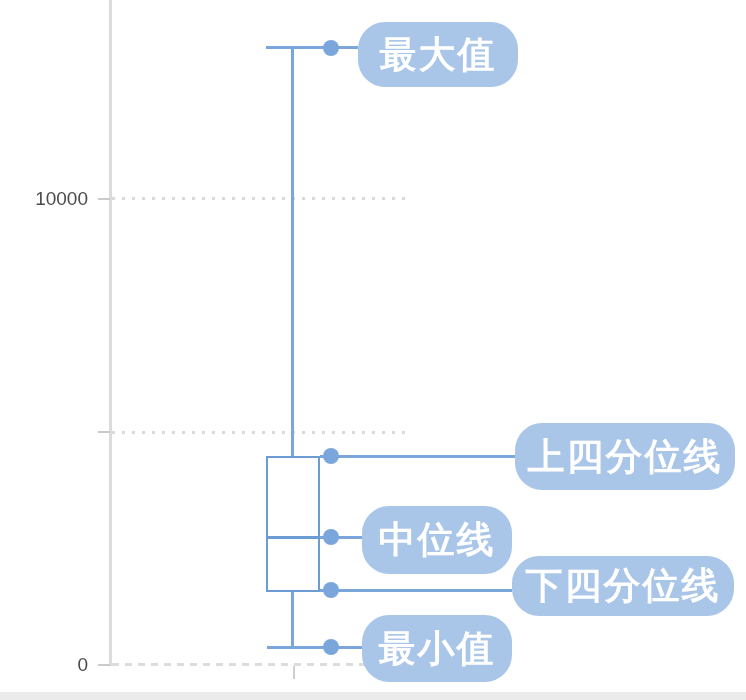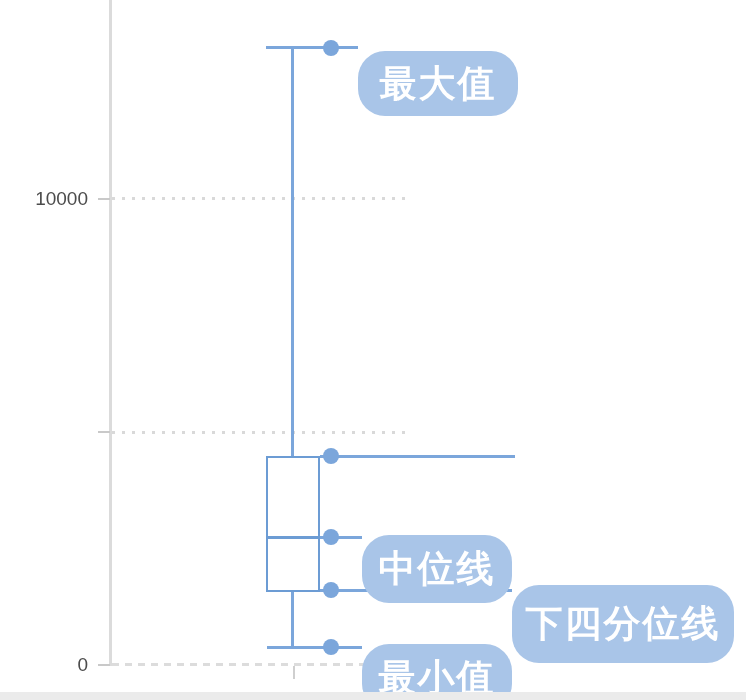--- a/index.html
+++ b/index.html
@@ -80,26 +80,26 @@
   .dot.d-max    { top: 40px;  }
   .dot.d-q3     { top: 448px; }
   .dot.d-median { top: 529px; }
   .dot.d-q1     { top: 582px; }
   .dot.d-min    { top: 639px; }
   
   .callout {
     position: absolute; background: #a9c5e8; color: #ffffff;
     display: flex; align-items: center; justify-content: center;
     font-size: 37px; font-weight: 600; letter-spacing: 2px;
-    border-radius: 27px; z-index: 5; margin-top: 29px;
+    border-radius: 27px; z-index: 5;
   }
   .callout.c-max    { left: 358px; top: 22px;  width: 160px; height: 65px; }
   .callout.c-q3     { left: 515px; top: 423px; width: 220px; height: 67px; }
   .callout.c-median { left: 362px; top: 506px; width: 150px; height: 68px; }
-  .callout.c-q1     { left: 512px; top: 556px; width: 222px; height: 78px; }
+  .callout.c-q1     { left: 512px; top: 556px; width: 222px; height: 60px; }
   .callout.c-min    { left: 362px; top: 615px; width: 150px; height: 67px; }
   
   .bottom-strip {
     position: absolute; left: 0; top: 692px; width: 746px; height: 8px;
     background: #ebebeb; z-index: 6;
   }
 </style>
 </head>
 <body>
 
@@ -127,19 +127,20 @@
   <div class="iqr-box"></div>
   <div class="median-line"></div>
 
   <div class="dot d-max"></div>
   <div class="dot d-q3"></div>
   <div class="dot d-median"></div>
   <div class="dot d-q1"></div>
   <div class="dot d-min"></div>
 
   <div class="callout c-max">最大值</div>
+  <div class="callout c-q3">上四分位线</div>
   <div class="callout c-median">中位线</div>
   <div class="callout c-q1">下四分位线</div>
   <div class="callout c-min">最小值</div>
 
   <div class="bottom-strip"></div>
 
 </div>
 
 </body></html>

